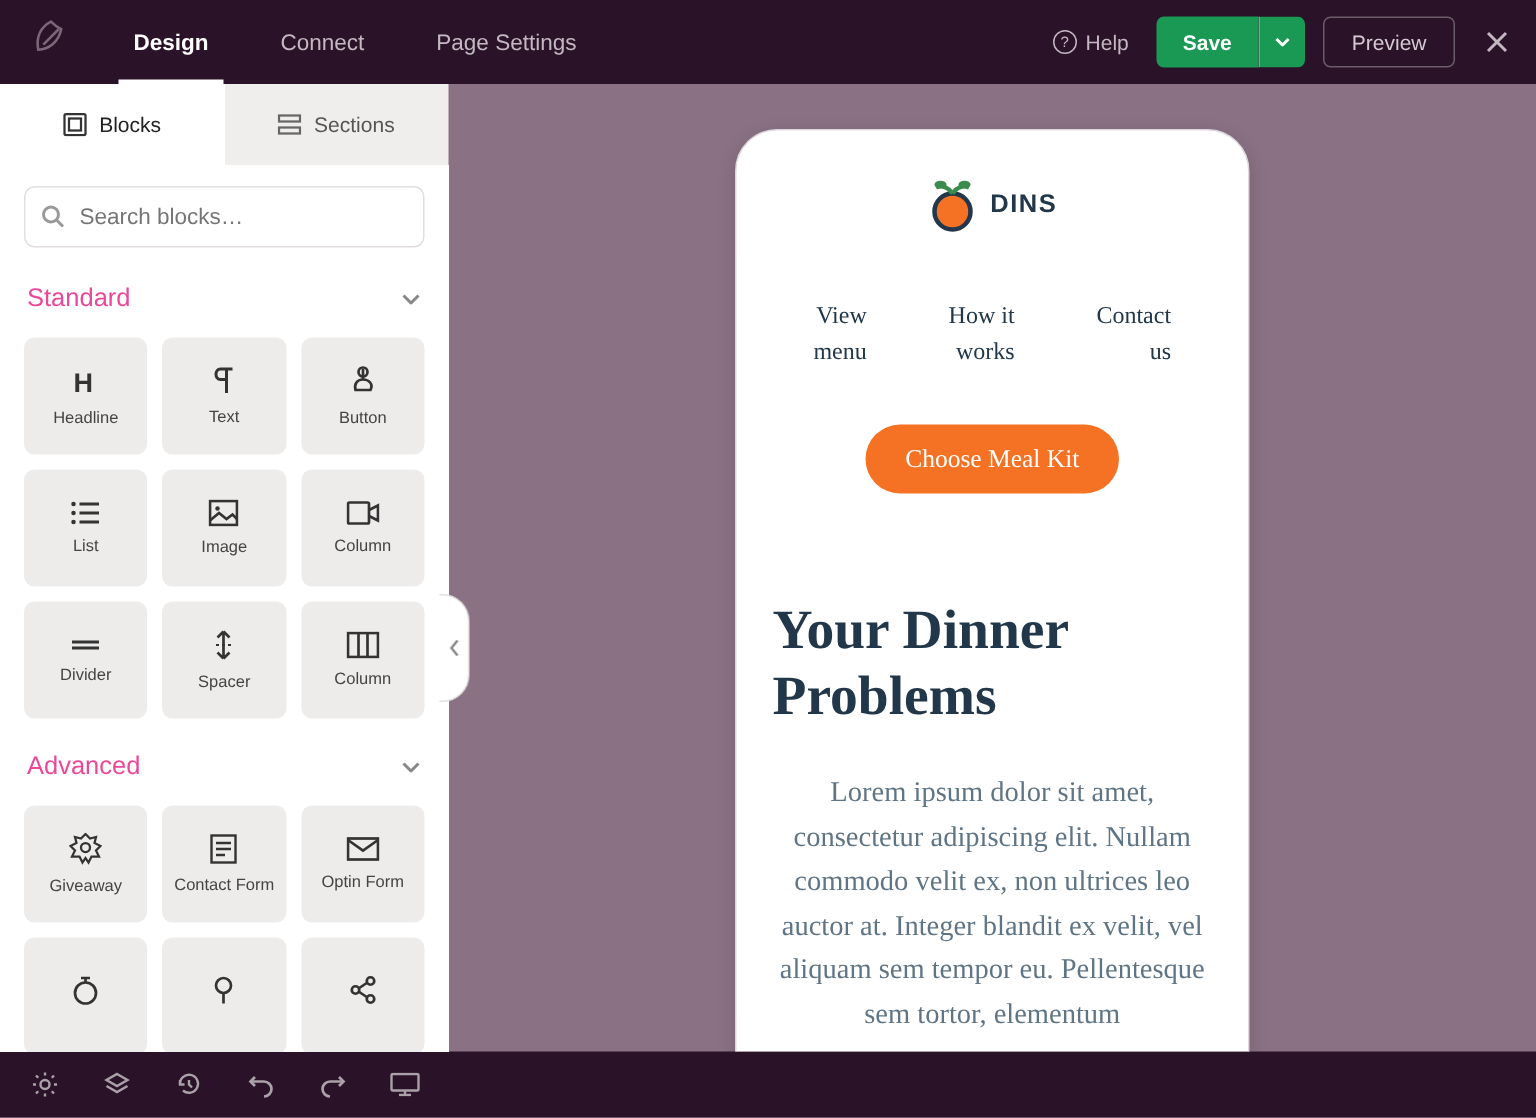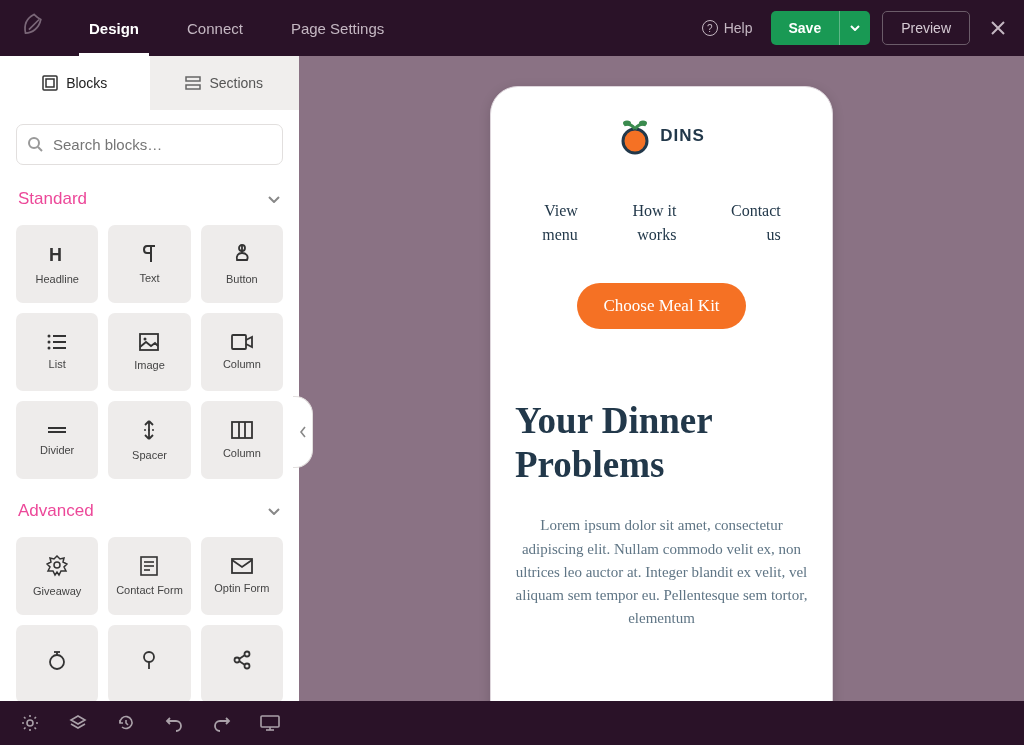--- a/index.html
+++ b/index.html
@@ -38,21 +38,21 @@
 .side-notch { position:absolute; right:-14px; top:340px; width:20px; height:72px; background:#fff; border-radius:0 18px 18px 0; border:1px solid #e2dfde; border-left:none; display:flex; align-items:center; justify-content:center; cursor:pointer;}
 .canvas { flex:1; display:flex; justify-content:center; padding-top:30px; overflow:hidden;}
 .device { width:343px; height:655px; background:#fff; border-radius:28px; border:1px solid #ded6dc; box-shadow:0 3px 12px rgba(0,0,0,.15); padding:30px 24px 0; overflow:hidden;}
 .dlogo-row { display:flex; justify-content:center; align-items:center; gap:8px; margin-bottom:44px;}
 .dlogo-text { font-weight:800; color:#22384a; letter-spacing:1px; font-size:17px;}
 .dnav { display:flex; justify-content:space-around; margin-bottom:36px;}
 .dnav-item { text-align:right; font-size:16px; color:#22384a; font-weight:500; line-height:1.5; font-family:Georgia,serif; cursor:pointer;}
 .cta { display:flex; justify-content:center; margin-bottom:70px;}
 .cta button { background:#f57124; color:#fff; border:none; padding:13px 26px; font-size:17px; border-radius:26px; font-family:Georgia,serif; cursor:pointer;}
 .hero-title { font-family:Georgia,'Times New Roman',serif; font-size:37px; font-weight:800; color:#22384a; line-height:1.18; margin-bottom:28px;}
-.hero-text { font-family:Georgia,serif; font-size:15px; color:#5f7585; text-align:center; line-height:1.55;}
+.hero-text { font-family:Georgia,serif; font-size:19px; color:#5f7585; text-align:center; line-height:1.55;}
 .bottombar { height:44px; background:#2a1228; display:flex; align-items:center; padding:0 6px; gap:0;}
 .bb-btn { width:48px; height:44px; display:flex; align-items:center; justify-content:center; color:#aaa1a9; cursor:pointer;}
 </style>
 </head>
 <body>
 
 <div class="topbar">
   <div class="logo-area">
     <svg class="logo" viewBox="0 0 40 40">
         <path d="M20 4 C 12 8 8 16 10 26 C 18 26 26 20 28 10 C 24 8 22 6 20 4 Z" fill="none" stroke="#7a6778" stroke-width="2"></path>

